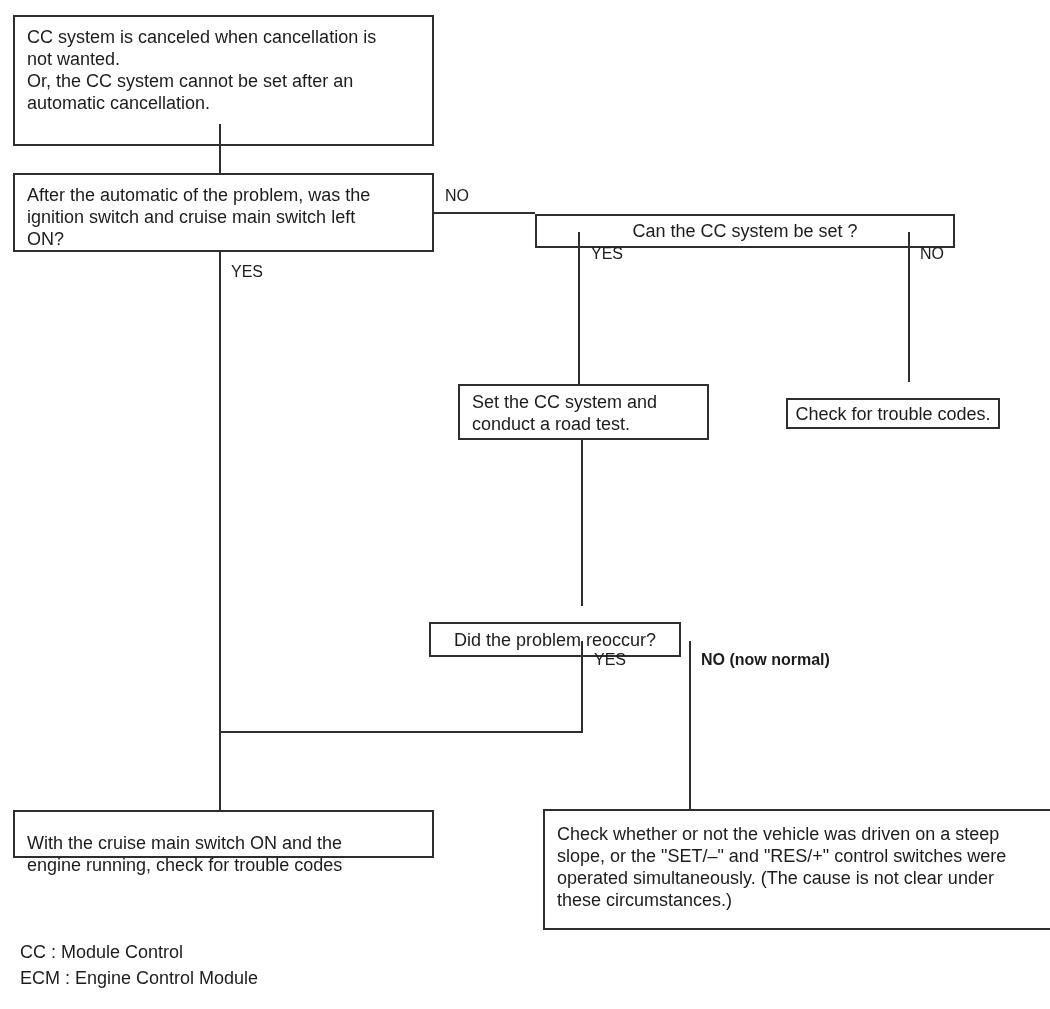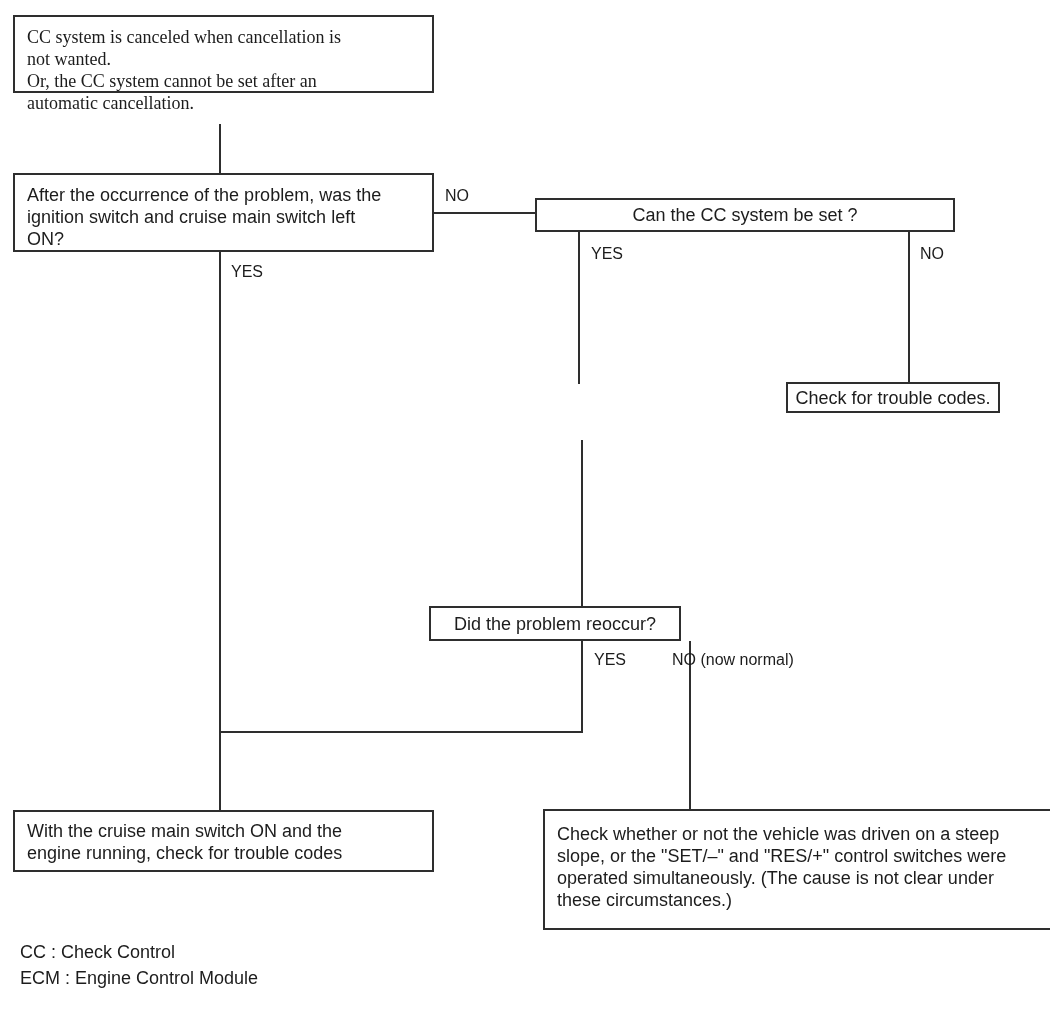--- a/index.html
+++ b/index.html
@@ -34,20 +34,21 @@
   }
   .box.pad {
     padding: 9px 12px;
   }
   .box.center {
     display: flex;
     align-items: center;
     justify-content: center;
     text-align: center;
     padding: 2px 6px;
+    margin-top: 16px;
   }
   .vline, .hline {
     position: absolute;
     background: var(--line-color);
   }
   .vline { width: 2px; }
   .hline { height: 2px; }
   .edge-label {
     position: absolute;
     font-size: 16px;
@@ -61,47 +62,51 @@
     font-size: 18px;
     line-height: 26px;
   }
   .legend div { white-space: nowrap; }
 </style>
 </head>
 <body>
 
 <div class="canvas">
 
-  <div class="box pad" style="left:13px; top:15px; width:421px; height:78px;font-family:Liberation Serif, serif;">
+  <div class="box pad" style="left:13px; top:15px; width:421px; height:131px;">
     <span class="box-text">CC system is canceled when cancellation is
 not wanted.
 Or, the CC system cannot be set after an
 automatic cancellation.</span>
   </div>
 
   <div class="box pad" style="left:13px; top:173px; width:421px; height:79px;">
-    <span class="box-text">After the occurrence of the problem, was the
+    <span class="box-text">After the automatic of the problem, was the
 ignition switch and cruise main switch left
 ON?</span>
   </div>
 
   <div class="box center" style="left:535px; top:198px; width:420px; height:34px;">
     <span class="box-text">Can the CC system be set ?</span>
   </div>
 
+  <div class="box pad" style="left:458px; top:384px; width:251px; height:56px; padding-top:5px;">
+    <span class="box-text">Set the CC system and
+conduct a road test.</span>
+  </div>
 
   <div class="box center" style="left:786px; top:382px; width:214px; height:31px;">
     <span class="box-text">Check for trouble codes.</span>
   </div>
 
   <div class="box center" style="left:429px; top:606px; width:252px; height:35px;">
     <span class="box-text">Did the problem reoccur?</span>
   </div>
 
-  <div class="box pad" style="left:13px; top:810px; width:421px; height:62px; padding-top:8px;">
+  <div class="box pad" style="left:13px; top:810px; width:421px; height:48px; padding-top:20px;">
     <span class="box-text">With the cruise main switch ON and the
 engine running, check for trouble codes</span>
   </div>
 
   <div class="box pad" style="left:515px; top:809px; width:522px; height:121px; padding-top:12px;margin-left:28px;">
     <span class="box-text">Check whether or not the vehicle was driven on a steep
 slope, or the "SET/–" and "RES/+" control switches were
 operated simultaneously. (The cause is not clear under
 these circumstances.)</span>
   </div>
@@ -127,20 +132,20 @@
   <div class="edge-label" style="left:445px; top:186px;">NO</div>
 
   <div class="edge-label" style="left:231px; top:262px;">YES</div>
 
   <div class="edge-label" style="left:591px; top:244px;">YES</div>
 
   <div class="edge-label" style="left:920px; top:244px;">NO</div>
 
   <div class="edge-label" style="left:594px; top:650px;">YES</div>
 
-  <div class="edge-label" style="left:672px; top:650px;">NO (now normal)</div>
+  <div class="edge-label" style="left:701px; top:650px;font-weight:bold;">NO (now normal)</div>
 
   <div class="legend">
-    <div>CC : Check Control</div>
+    <div>CC : Module Control</div>
     <div>ECM : Engine Control Module</div>
   </div>
 
 </div>
 
 </body></html>

